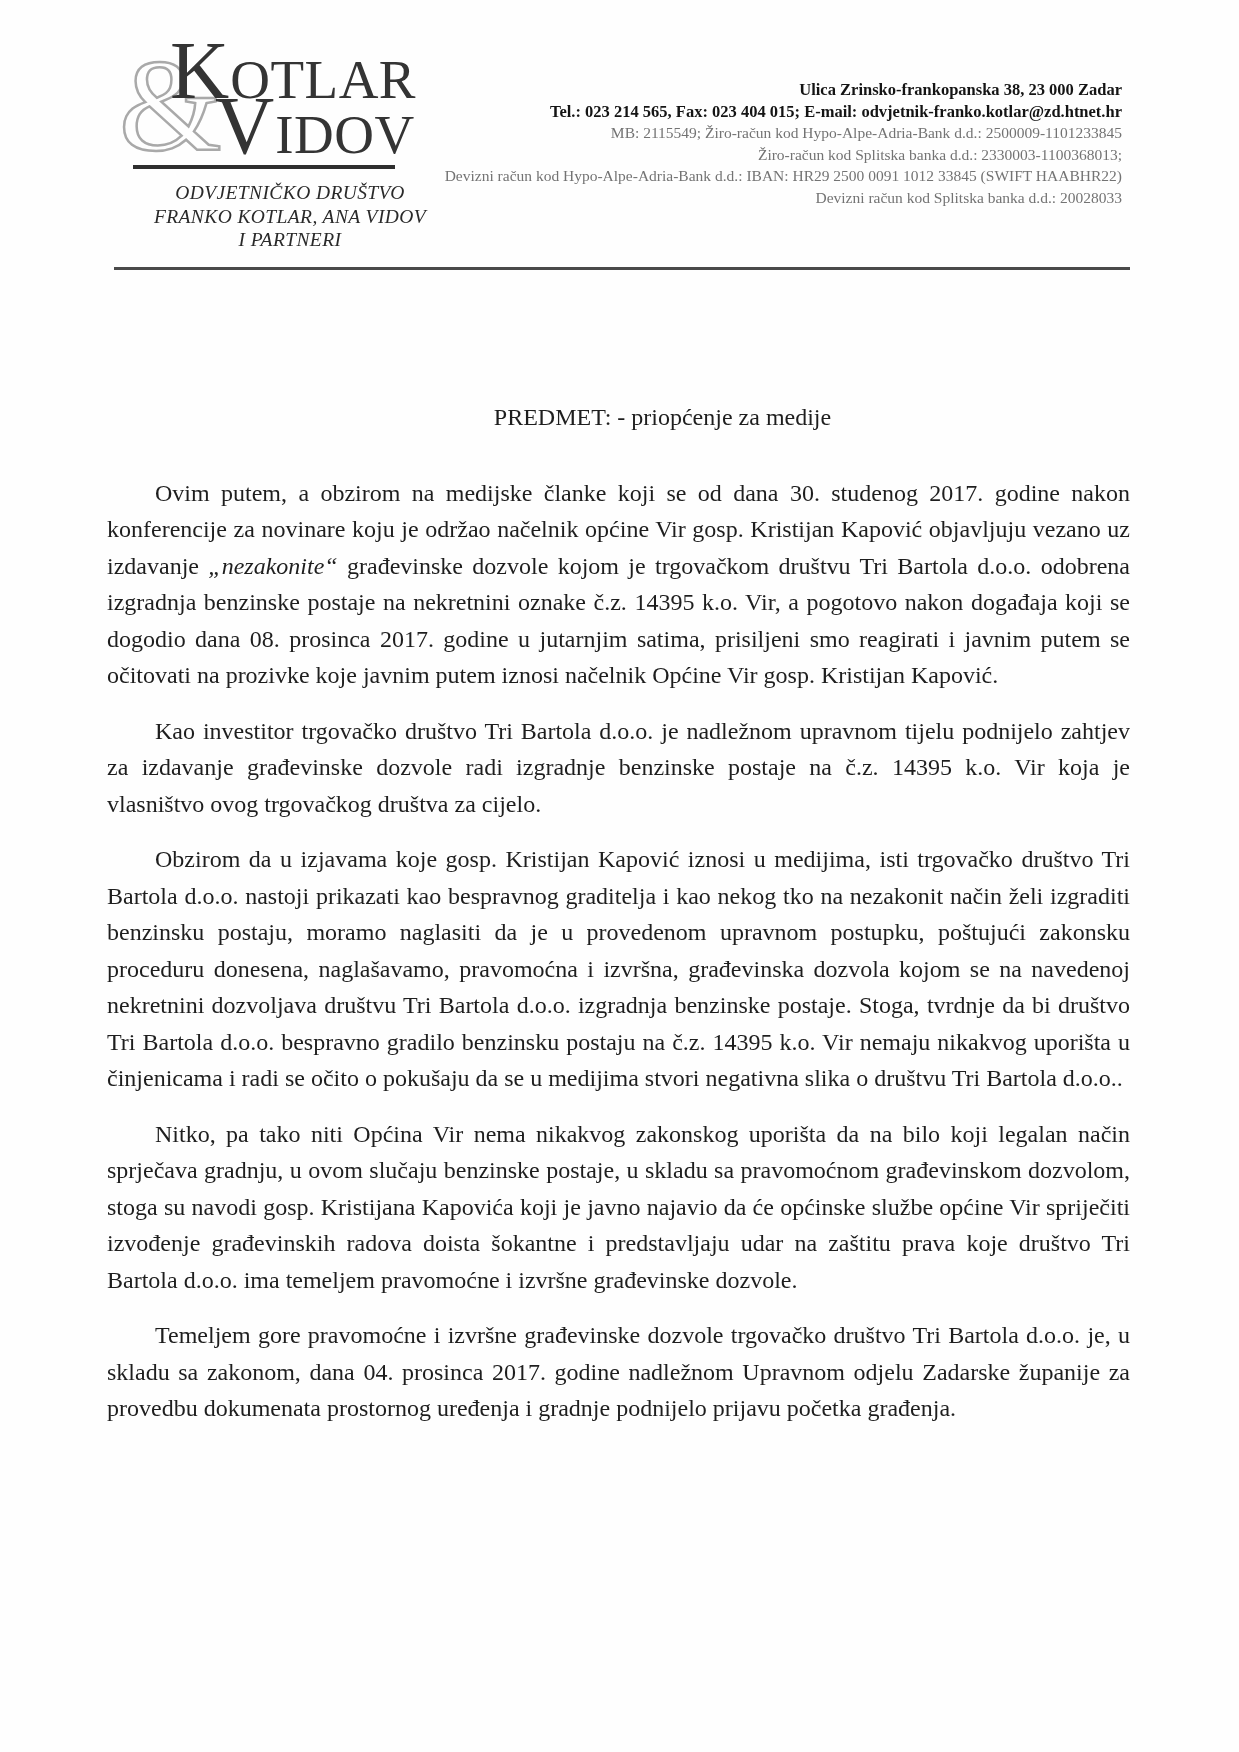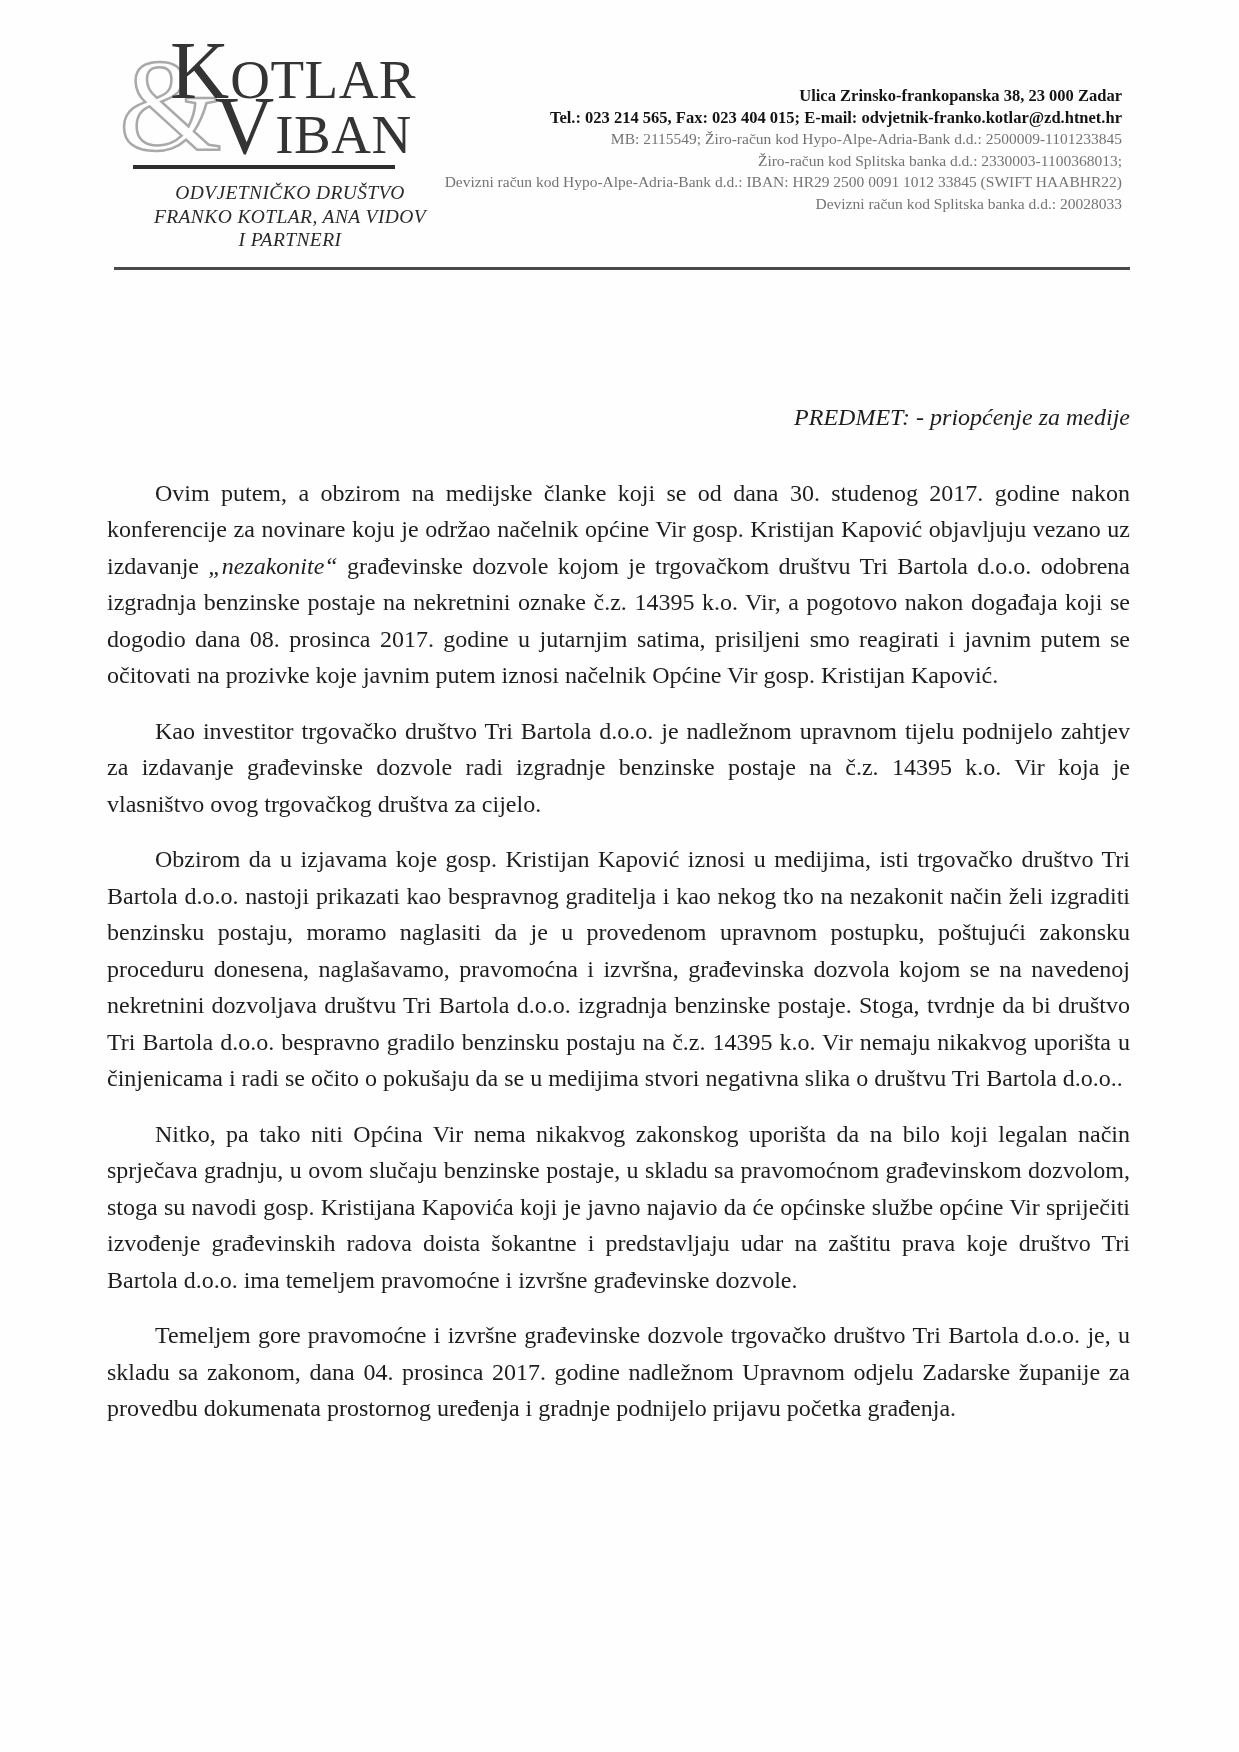--- a/index.html
+++ b/index.html
@@ -57,21 +57,21 @@
     line-height: 23.5px;
     color: #2a2a2a;
     letter-spacing: 0.4px;
     white-space: nowrap;
     font-style: italic;
   }
 
   
   .contact {
     position: absolute;
-    top: 85px;
+    top: 79px;
     right: 117px;
     text-align: right;
     color: #141414;
     white-space: nowrap;
     margin-left: 16px;
   }
   .contact .bold-line  { font-size: 16.5px; font-weight: bold; line-height: 21.5px; }
   .contact .small-line { font-size: 15.5px; font-weight: normal; line-height: 21.5px; color: #737373; }
 
   
@@ -90,22 +90,21 @@
     left: 107px;
     top: 399px;
     width: 1023px;
     font-size: 24px;
     line-height: 36.5px;
     text-align: justify;
     color: #1e1e1e;
   }
   .subject {
     margin: 0 0 39px 88px;
-    text-align: right;
-    font-style: italic;
+    text-align: center;
   }
   .para {
     margin: 0 0 19px 0;
     text-indent: 48px;
   }
   .para:last-child { margin-bottom: 0; }
   .para em { }
 </style>
 </head>
 <body>
@@ -115,21 +114,21 @@
   <header>
     <div class="logo-amp">&amp;</div>
 
     <div class="logo-line logo-line1">
       <span class="initial">K</span>
         <span class="rest">OTLAR</span>
     </div>
 
     <div class="logo-line logo-line2">
       <span class="initial">V</span>
-        <span class="rest">IBAN</span>
+        <span class="rest">IDOV</span>
     </div>
 
     <div class="logo-rule"></div>
 
     <div class="firm-sub">
       <div>ODVJETNIČKO DRUŠTVO</div>
       <div>FRANKO KOTLAR, ANA VIDOV</div>
       <div>I PARTNERI</div>
     </div>
 

